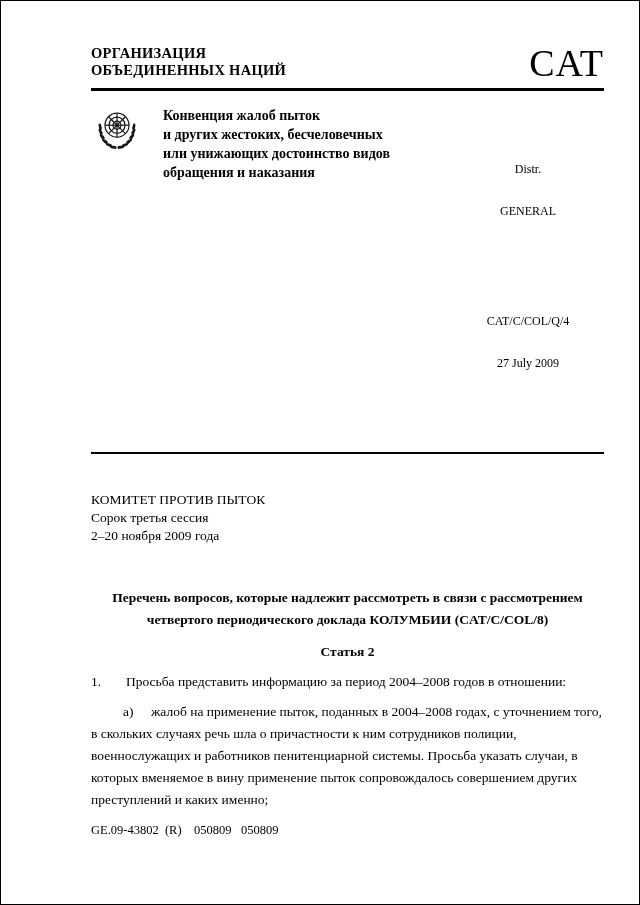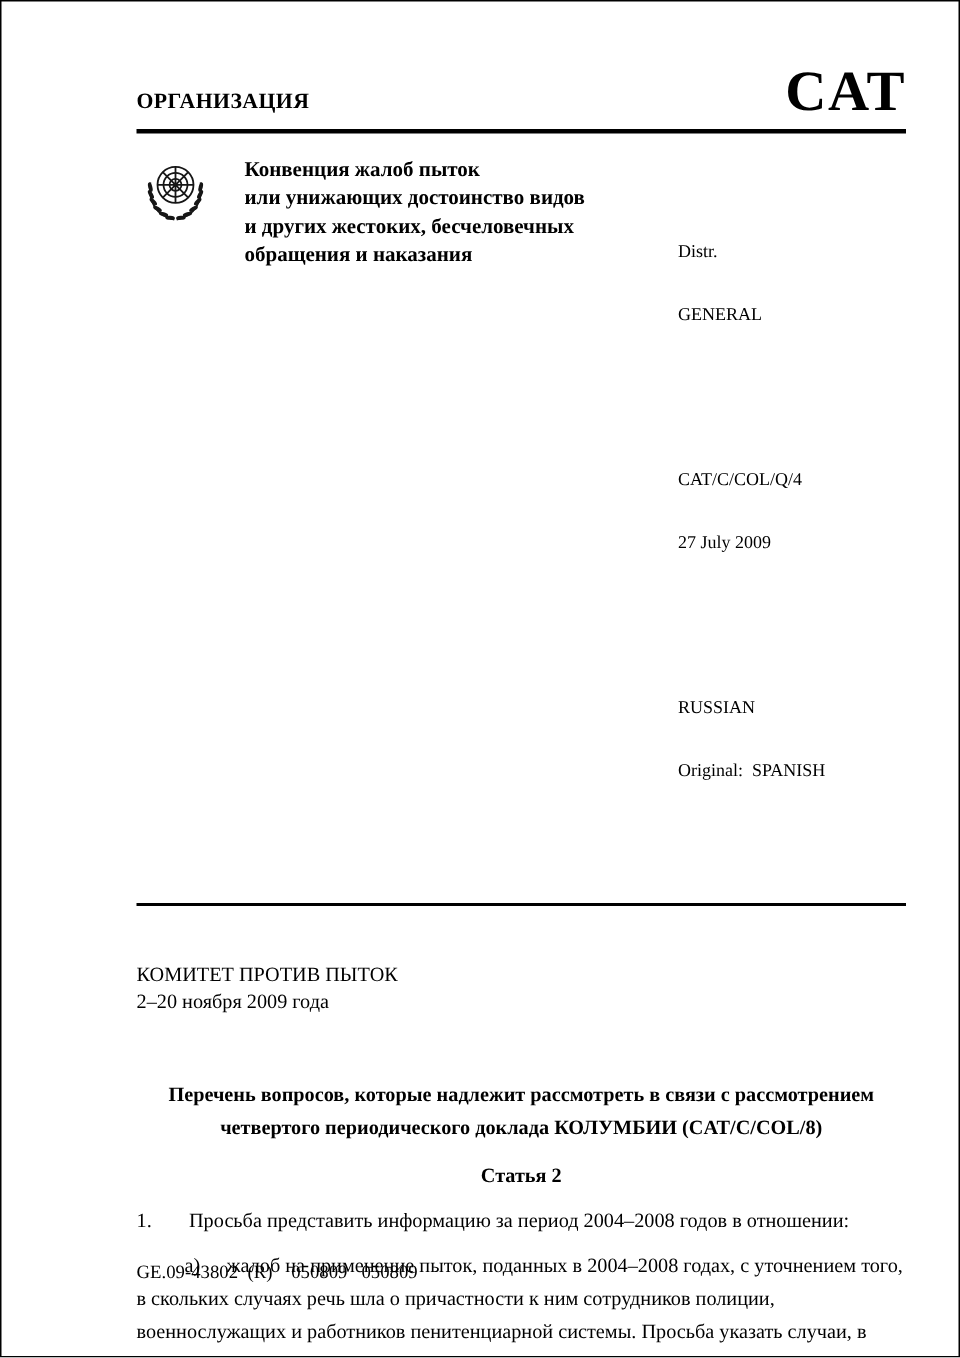--- a/index.html
+++ b/index.html
@@ -32,21 +32,21 @@
     gap: 32px;
   }
   .org-name {
     font-weight: bold;
     font-size: 14.5px;
     line-height: 17px;
     letter-spacing: 0.3px;
   }
   .doc-symbol {
     font-size: 38px;
-    font-weight: bold;
+    font-weight: normal;
     line-height: 0.85;
     letter-spacing: 1px;
   }
   .rule-thick {
     border-top: 3px solid #000;
     margin-top: 9px;
   }
   .rule-thin {
     border-top: 2px solid #000;
     margin-top: 14px;
@@ -68,21 +68,21 @@
     margin-left: 22px;
     width: 262px;
   }
   .mast-info {
     margin-left: auto;
     width: 152px;
     font-size: 12px;
     line-height: 14px;
     white-space: pre;
   }
-  .info-group { margin-bottom: 12px; }
+  .info-group { margin-bottom: 12px; text-align: center; }
   .masthead-body { min-height: 200px; }
   .session {
     margin-top: 37px;
     font-size: 13.5px;
     line-height: 18px;
   }
   .doc-title {
     margin: 42px auto 0;
     max-width: 500px;
     text-align: center;
@@ -106,34 +106,35 @@
   .item.indent { text-indent: 32px; }
   .marker {
     display: inline-block;
     text-indent: 0;
   }
   .marker.num { width: 35px; }
   .marker.let { width: 28px; }
   .footer {
     position: absolute;
     left: 90px;
-    bottom: 48px;
+    bottom: 66px;
     font-size: 12.5px;
     white-space: pre;
   }
 </style>
 </head>
 <body>
 
 <div class="page">
   <div class="content">
 
     <div class="header-row">
       <div class="org-name">
         <div>ОРГАНИЗАЦИЯ</div>
+        <div>ОБЪЕДИНЕННЫХ НАЦИЙ</div>
       </div>
       <div class="doc-symbol">CAT</div>
     </div>
     <div class="rule-thick"></div>
 
     <div class="masthead">
       <div class="emblem">
         <svg viewBox="0 0 60 60" width="48" height="48">
           <g fill="none" stroke="#161616" stroke-width="1.5">
             <circle cx="30" cy="24" r="15"></circle>
@@ -161,44 +162,41 @@
             <ellipse cx="48.5" cy="38" rx="4" ry="1.7" transform="rotate(-45 48.5 38)"></ellipse>
             <ellipse cx="45" cy="44" rx="4" ry="1.7" transform="rotate(-30 45 44)"></ellipse>
             <ellipse cx="40" cy="48.5" rx="4" ry="1.7" transform="rotate(-15 40 48.5)"></ellipse>
             <ellipse cx="34.5" cy="51.5" rx="4" ry="1.7" transform="rotate(-5 34.5 51.5)"></ellipse>
           </g>
         </svg>
       </div>
 
       <div class="mast-title">
         <div>Конвенция жалоб пыток</div>
+        <div>и других жестоких, бесчеловечных</div>
         <div>или унижающих достоинство видов</div>
-        <div>и других жестоких, бесчеловечных</div>
         <div>обращения и наказания</div>
       </div>
 
       <div class="mast-info masthead-body">
         <div class="info-group">
           <div>Distr.</div>
           <div>GENERAL</div>
         </div>
         <div class="info-group">
           <div>CAT/C/COL/Q/4</div>
           <div>27 July 2009</div>
         </div>
-        <div class="info-group">
-          <div>RUSSIAN</div>
-          <div>Original:  SPANISH</div>
-        </div>
       </div>
     </div>
     <div class="rule-thin"></div>
 
     <div class="session">
       <div>КОМИТЕТ ПРОТИВ ПЫТОК</div>
+      <div>Сорок третья сессия</div>
       <div>2–20 ноября 2009 года</div>
     </div>
 
     <div class="doc-title">Перечень вопросов, которые надлежит рассмотреть в связи с рассмотрением четвертого периодического доклада КОЛУМБИИ (CAT/C/COL/8)</div>
 
     <div class="article">Статья 2</div>
 
     <div class="items">
       <p class="item"><span class="marker num">1.</span><span>Просьба представить информацию за период 2004–2008 годов в отношении:</span></p>
 

